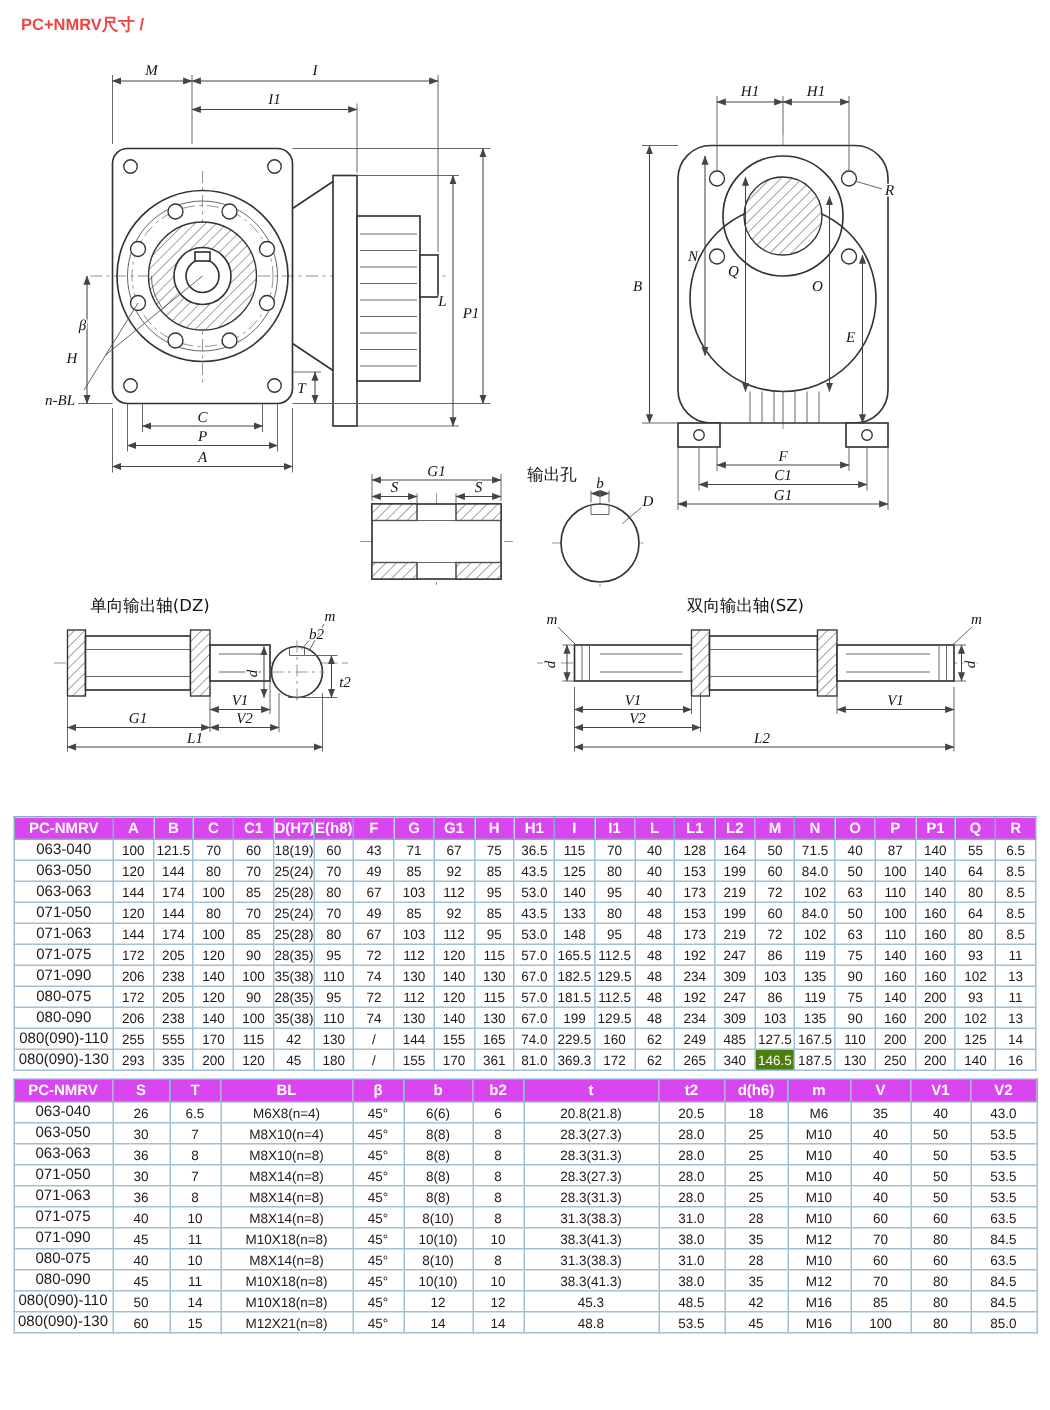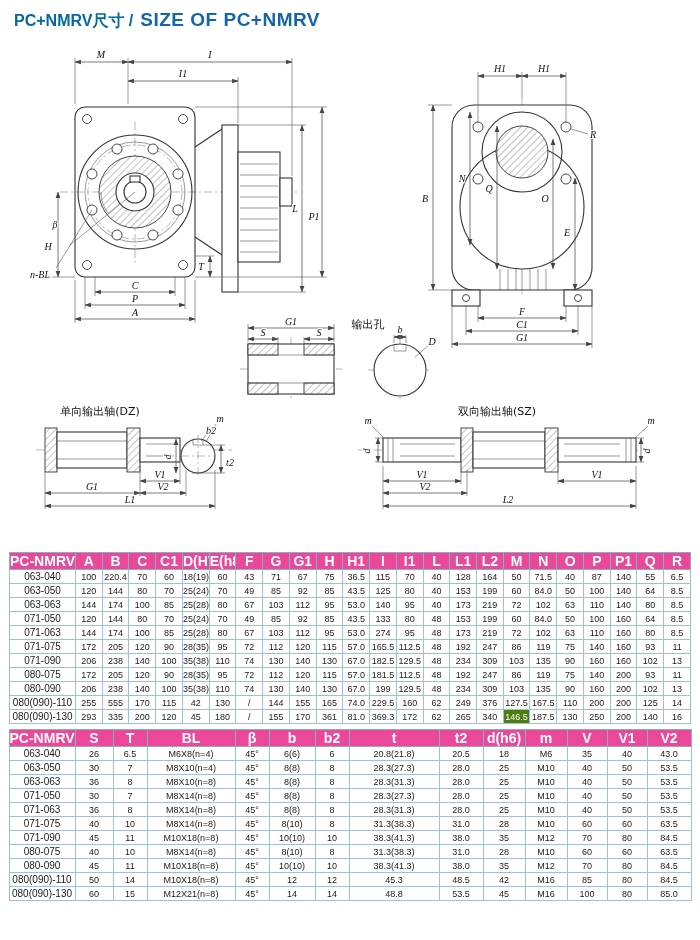--- a/index.html
+++ b/index.html
@@ -1,46 +1,45 @@
 <!DOCTYPE html>
 <html><head>
 <meta charset="utf-8">
 <style>
   *{box-sizing:border-box;margin:0;padding:0}
   html,body{width:700px;background:#fff}
   body{height:940px;font-family:"Liberation Sans",sans-serif;overflow:hidden}
   .title{padding:9px 0 0 14px;display:flex;align-items:baseline;gap:7px}
-  .t-cn{color:#0369a1;font-size:16px;font-weight:bold}
+  .t-cn{color:#ef4444;font-size:11px;font-weight:bold}
   .t-en{color:#1565ab;font-size:19px;font-weight:bold;letter-spacing:.5px}
   svg{display:block}
   .ln{fill:none;stroke:#333;stroke-width:1.1}
   .lnf{fill:#fff;stroke:#333;stroke-width:1.1}
   .hole{fill:#fff;stroke:#333;stroke-width:.9}
   .thin{fill:none;stroke:#555;stroke-width:.6}
   .cl{fill:none;stroke:#888;stroke-width:.6;stroke-dasharray:8 3 2 3}
   .dim{stroke:#444;stroke-width:.7;fill:none}
   .hatchrect{stroke:#333;stroke-width:.9;fill:url(#hatch)}
   .dl{font:italic 10px "Liberation Serif",serif;fill:#111;text-anchor:middle;paint-order:stroke;stroke:#fff;stroke-width:2px}
   .dls{text-anchor:start}
   .cjk{font:11px "DejaVu Sans",sans-serif;fill:#111;text-anchor:middle;paint-order:stroke;stroke:#fff;stroke-width:2.5px}
   .spec{width:682px;margin:5px auto 0;border-collapse:collapse;table-layout:fixed;font-size:9px;color:#1a1a1a}
-  .spec th{background:#ec4899;color:#fff;font-size:14px;font-weight:bold;height:15px;border:1px solid #86aecb;overflow:hidden;white-space:nowrap}
+  .spec th{background:#d946ef;color:#fff;font-size:10px;font-weight:bold;height:15px;border:1px solid #86aecb;overflow:hidden;white-space:nowrap}
   .spec td{border:1px solid #9fc0d6;text-align:center;height:14px;white-space:nowrap;overflow:hidden}
   .spec td:first-child{font-size:10px}
   .spec .hl{background:#4d7c0f;color:#fff}
   .c-name{width:66px}
   .w34{width:34px}.w38{width:38px}.w40{width:40px}.w42{width:42px}
   .w44{width:44px}.w46{width:46px}.w88{width:88px}.w90{width:90px}
 </style>
 </head>
 <body>
 
 <header class="title">
   <span class="t-cn">PC+NMRV尺寸 /</span>
-  <span class="t-en">SIZE OF PC+NMRV</span>
 </header>
 
 <div>
 <svg width="700" height="515" viewBox="0 0 700 515">
   <defs>
     <pattern id="hatch" width="5" height="5" patternUnits="userSpaceOnUse" patternTransform="rotate(45)">
       <rect width="5" height="5" fill="#fff"></rect>
       <line x1="0" y1="0" x2="0" y2="5" stroke="#666" stroke-width="0.8"></line>
     </pattern>
     <marker id="arr" viewBox="0 0 8 8" markerWidth="9" markerHeight="9" refX="7.5" refY="4" orient="auto-start-reverse">
@@ -274,21 +273,21 @@
         <th>P</th>
         <th>P1</th>
         <th>Q</th>
         <th>R</th>
       </tr>
     </thead>
     <tbody>
       <tr>
         <td>063-040</td>
         <td>100</td>
-        <td>220.4</td>
+        <td>121.5</td>
         <td>70</td>
         <td>60</td>
         <td>18(19)</td>
         <td>60</td>
         <td>43</td>
         <td>71</td>
         <td>67</td>
         <td>75</td>
         <td>36.5</td>
         <td>115</td>
@@ -388,21 +387,21 @@
         <td>174</td>
         <td>100</td>
         <td>85</td>
         <td>25(28)</td>
         <td>80</td>
         <td>67</td>
         <td>103</td>
         <td>112</td>
         <td>95</td>
         <td>53.0</td>
-        <td>274</td>
+        <td>148</td>
         <td>95</td>
         <td>48</td>
         <td>173</td>
         <td>219</td>
         <td>72</td>
         <td>102</td>
         <td>63</td>
         <td>110</td>
         <td>160</td>
         <td>80</td>
@@ -522,21 +521,21 @@
         <td>130</td>
         <td>/</td>
         <td>144</td>
         <td>155</td>
         <td>165</td>
         <td>74.0</td>
         <td>229.5</td>
         <td>160</td>
         <td>62</td>
         <td>249</td>
-        <td>376</td>
+        <td>485</td>
         <td>127.5</td>
         <td>167.5</td>
         <td>110</td>
         <td>200</td>
         <td>200</td>
         <td>125</td>
         <td>14</td>
       </tr>
       <tr>
         <td>080(090)-130</td>

